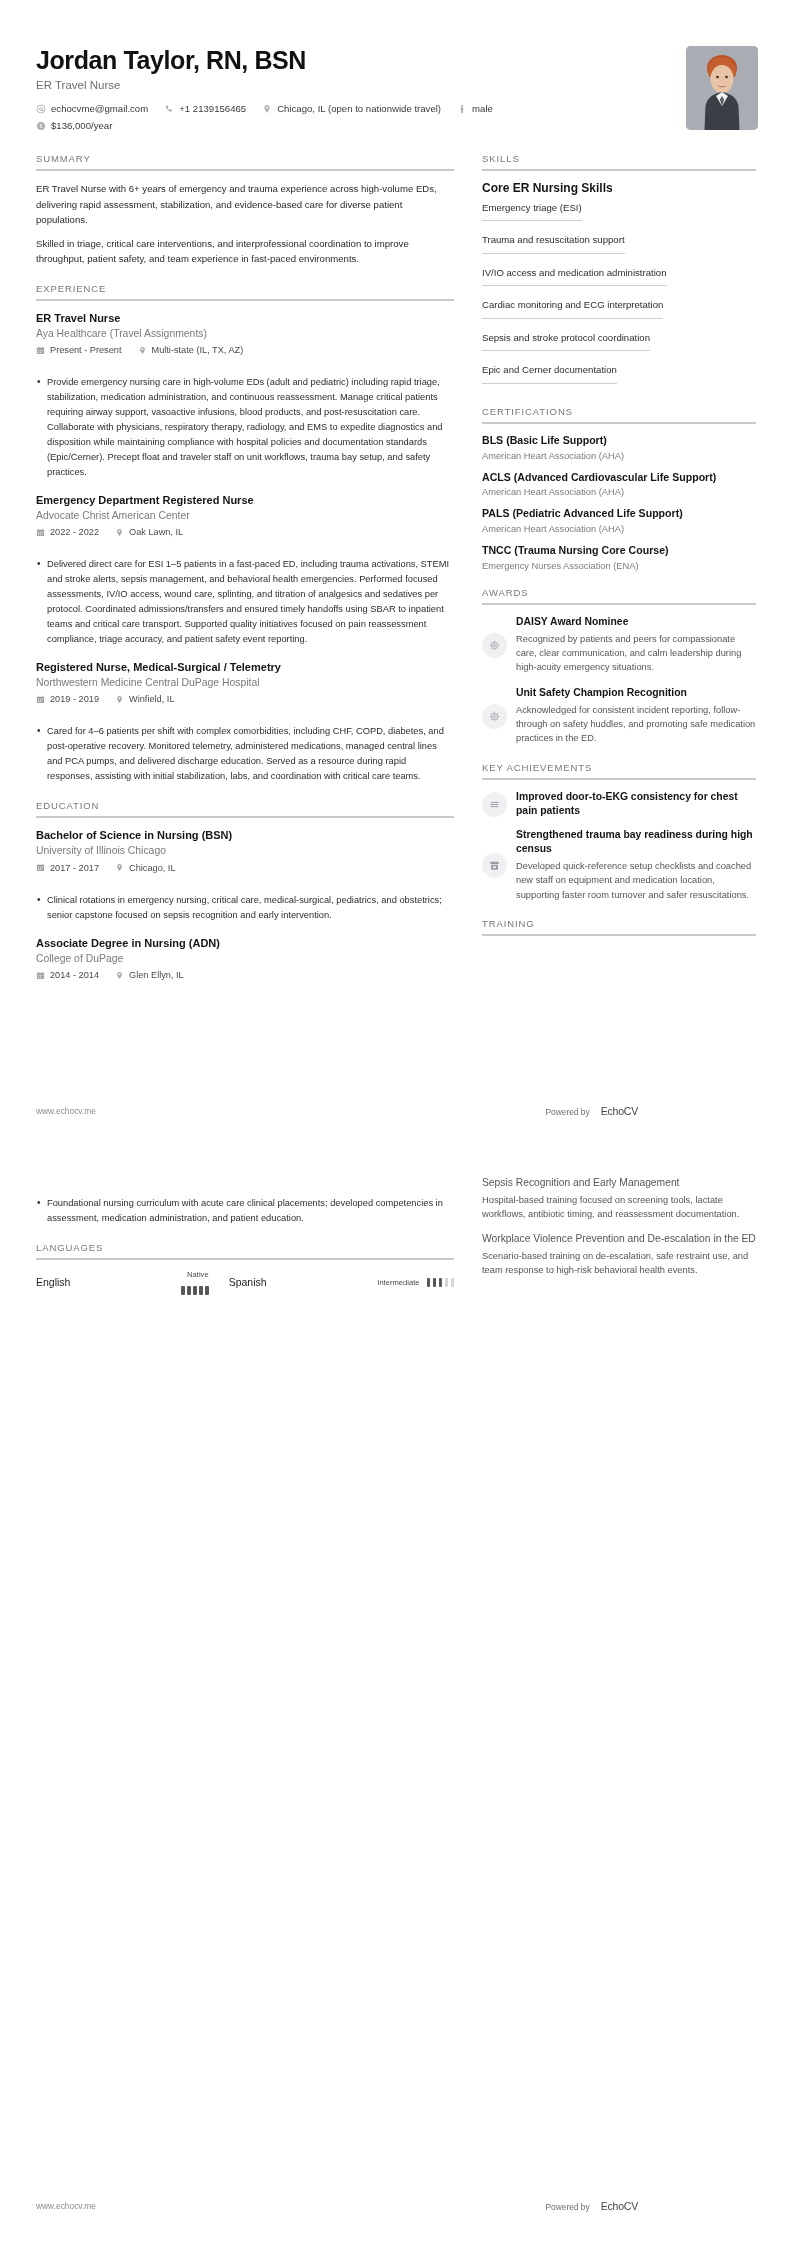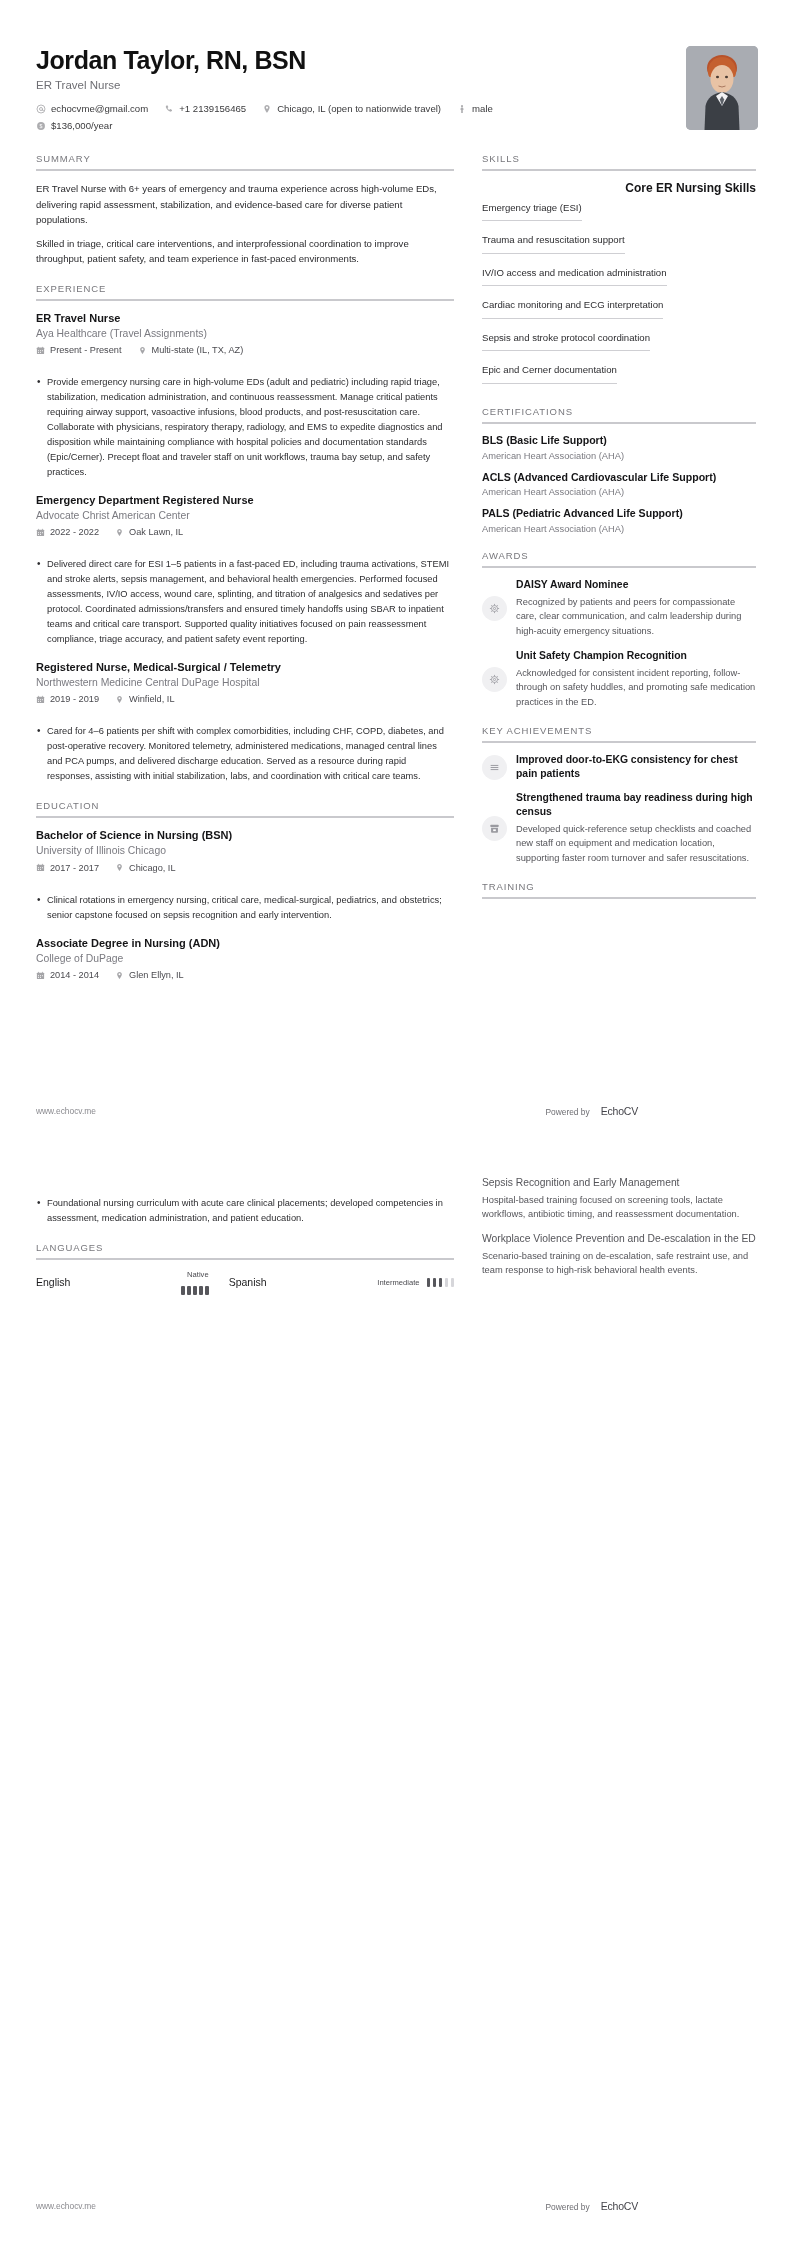--- a/index.html
+++ b/index.html
@@ -140,21 +140,20 @@
     font-size: 10px;
     color: #2d2d30;
   }
 
   
   .skill-group-title {
     font-size: 12px;
     font-weight: 700;
     color: #151517;
     margin-bottom: 7px;
-    text-align: right;
   }
   .skill-item {
     font-size: 9.6px;
     color: #2d2d30;
     padding-bottom: 6px;
     margin-bottom: 7px;
     line-height: 1.3;
   }
   .skill-item span {
     display: inline-block;
@@ -556,20 +555,24 @@
             <div class="cert-issuer">American Heart Association (AHA)</div>
           </div>
           <div class="cert">
             <div class="cert-name">ACLS (Advanced Cardiovascular Life Support)</div>
             <div class="cert-issuer">American Heart Association (AHA)</div>
           </div>
           <div class="cert">
             <div class="cert-name">PALS (Pediatric Advanced Life Support)</div>
             <div class="cert-issuer">American Heart Association (AHA)</div>
           </div>
+          <div class="cert">
+            <div class="cert-name">TNCC (Trauma Nursing Core Course)</div>
+            <div class="cert-issuer">Emergency Nurses Association (ENA)</div>
+          </div>
         </div>
 
         <div class="sec">
           <div class="sec-title">AWARDS</div>
           <div class="sec-rule"></div>
 
           <div class="icon-row">
             <div class="icon-badge">
               <svg viewBox="0 0 16 16" fill="none" stroke="#9a9aa0" stroke-width="1.2">
                   <circle cx="8" cy="8" r="4.4"></circle>

